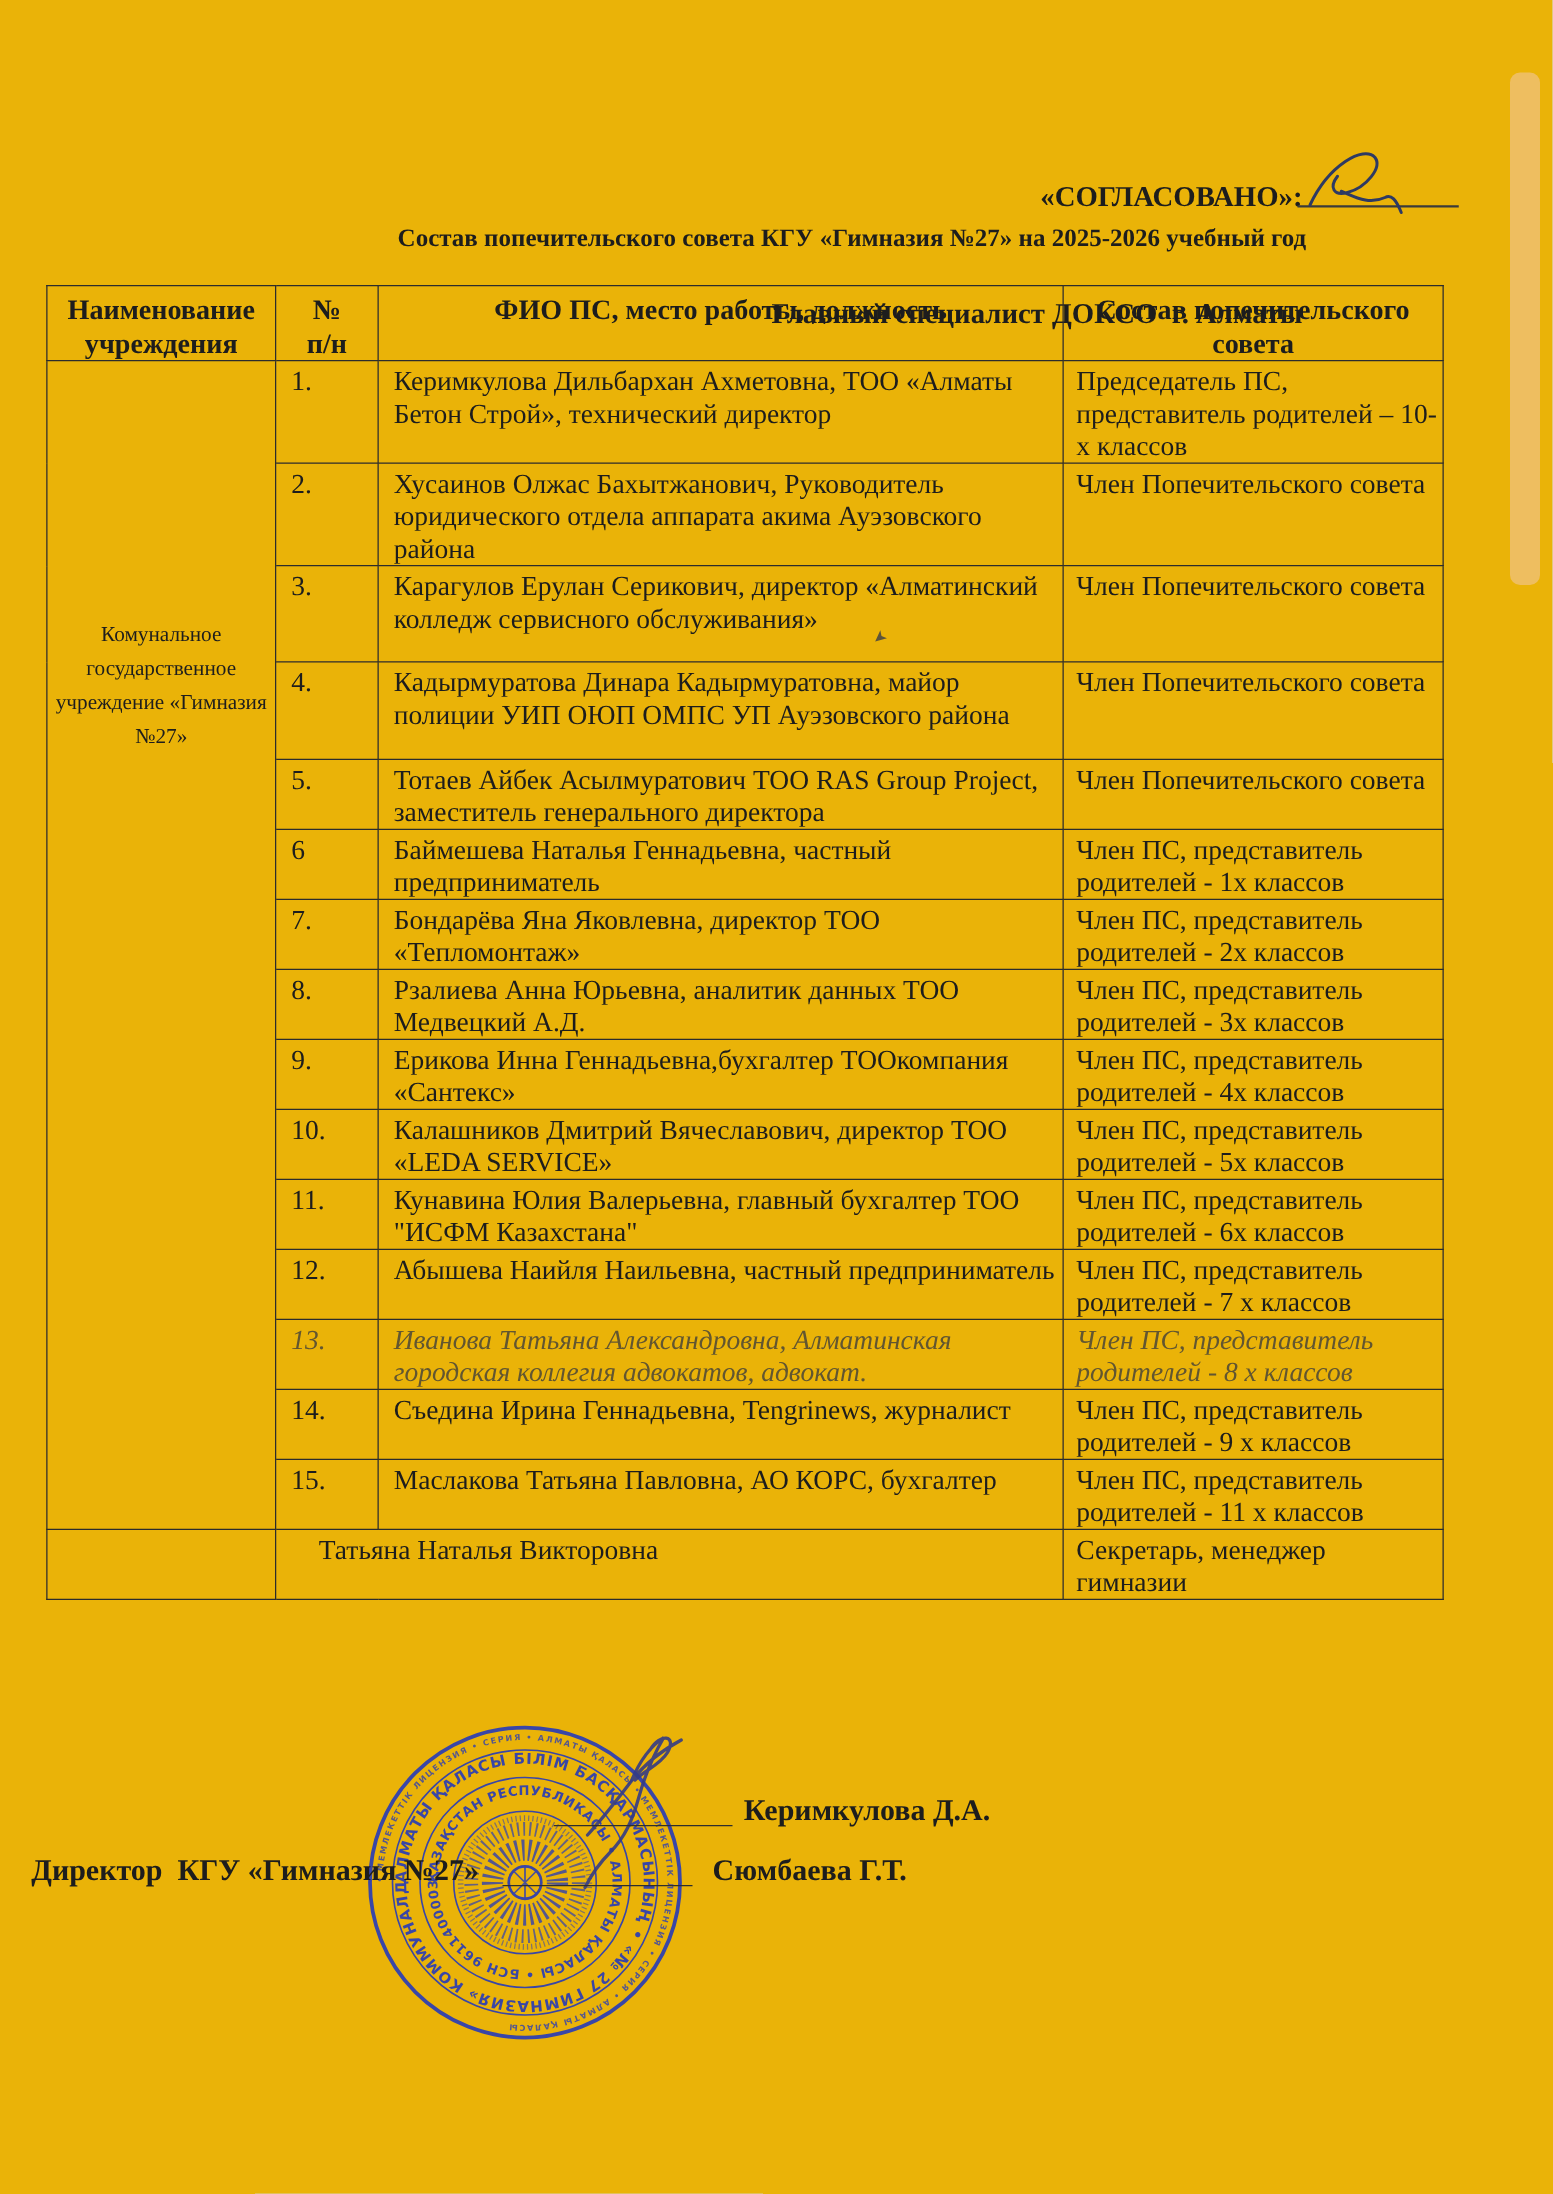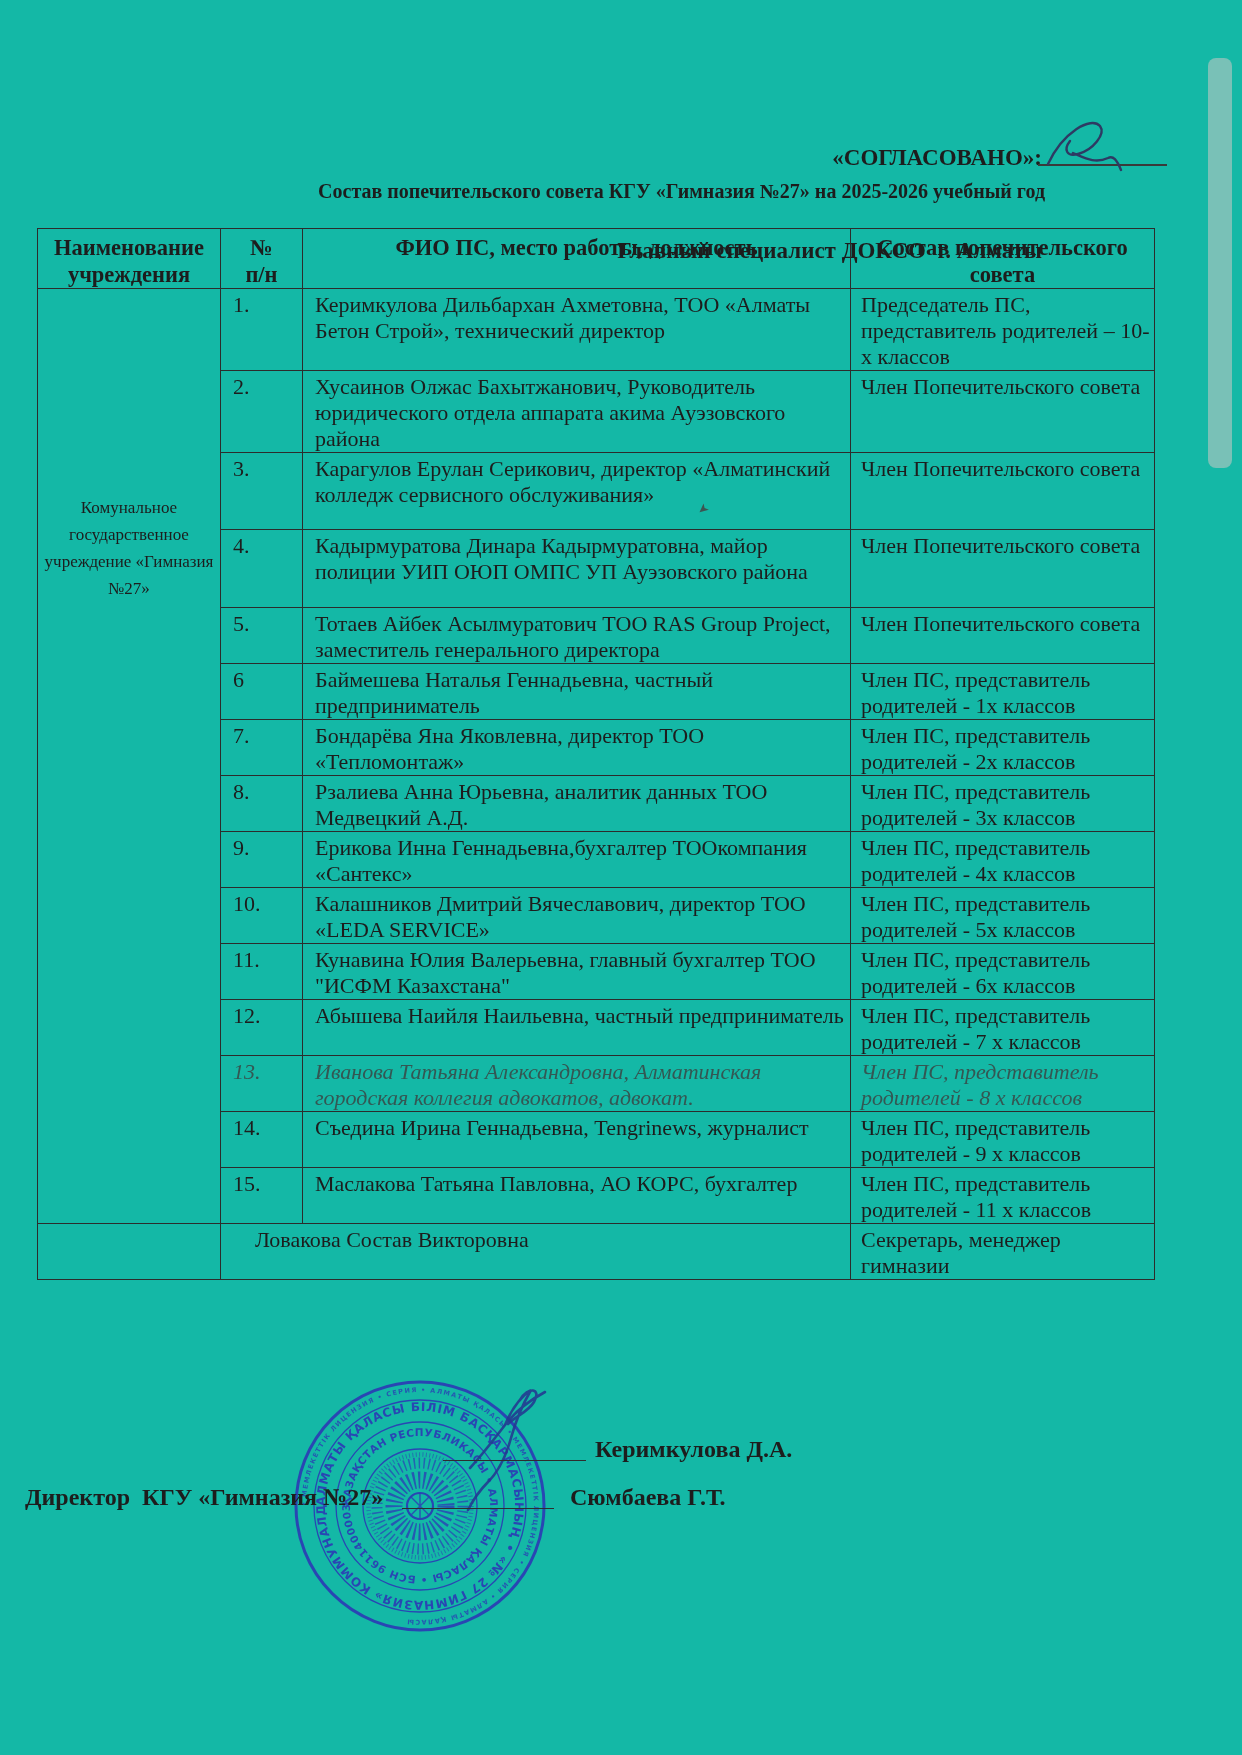--- a/index.html
+++ b/index.html
@@ -1,18 +1,18 @@
 <!DOCTYPE html>
 <html><head>
 <meta charset="utf-8">
 <style>
   html,body { margin:0; padding:0; background:#d9d9d9; }
   .page {
     position:relative; width:1242px; height:1755px; margin:0 auto;
-    background:#14b8a6; overflow:hidden;
+    background:#eab308; overflow:hidden;
     font-family:"Liberation Serif", serif; color:#1d1d1d;
   }
   
   .approval {
     position:absolute; top:80px; right:200px; text-align:right;
     font-weight:bold; font-size:23px; line-height:31px; white-space:pre-wrap;
   }
   .sig1 { position:absolute; left:1005px; top:108px; }
   
   .doc-title {
@@ -157,21 +157,21 @@
         <td class="c-person">Съедина  Ирина Геннадьевна, Tengrinews, журналист</td>
         <td class="c-role">Член ПС, представитель родителей - 9 х классов</td>
       </tr>
       <tr style="height:52px">
         <td class="c-num">15.</td>
         <td class="c-person">Маслакова Татьяна Павловна, АО КОРС, бухгалтер</td>
         <td class="c-role">Член ПС, представитель родителей - 11 х классов</td>
       </tr>
       <tr style="height:56px">
         <td></td>
-        <td class="c-merged" colspan="2">Ловакова Состав Викторовна</td>
+        <td class="c-merged" colspan="2">Татьяна Наталья Викторовна</td>
         <td class="c-role">Секретарь, менеджер гимназии</td>
       </tr>
     </tbody>
   </table>
 
   <span class="cursor-mark">➤</span>
 
   <svg class="stamp" width="280" height="280" viewBox="0 0 280 280">
     <defs>
       <path id="rMid" d="M140,140 m-95,0 a95,95 0 1,1 190,0 a95,95 0 1,1 -190,0"></path>

